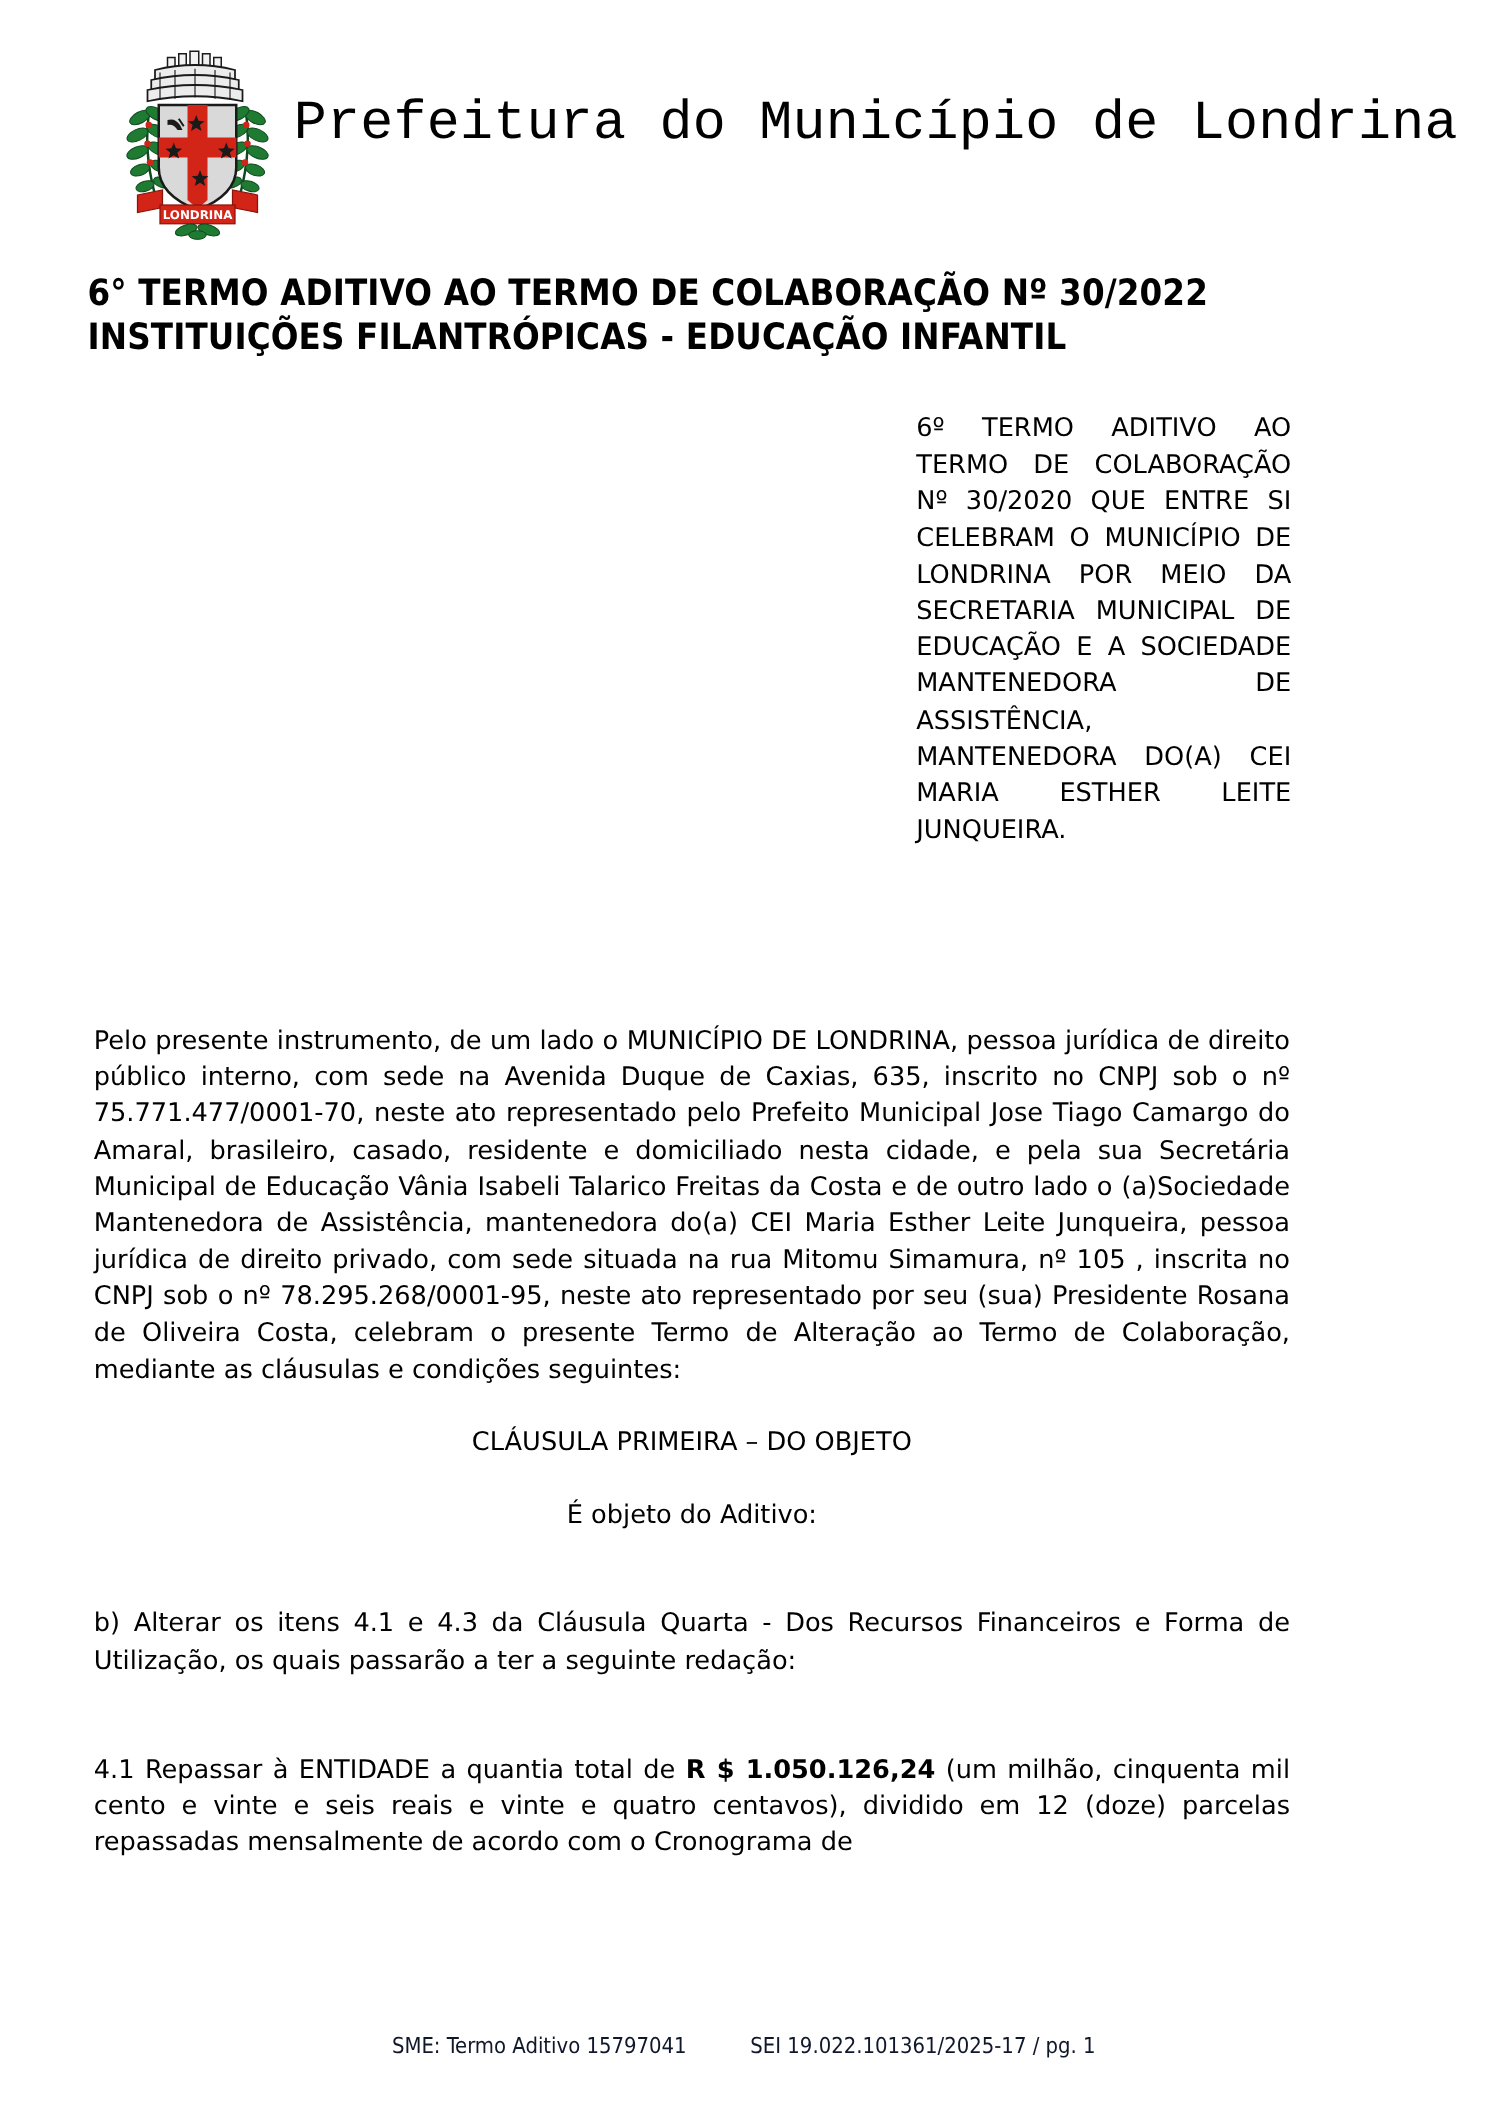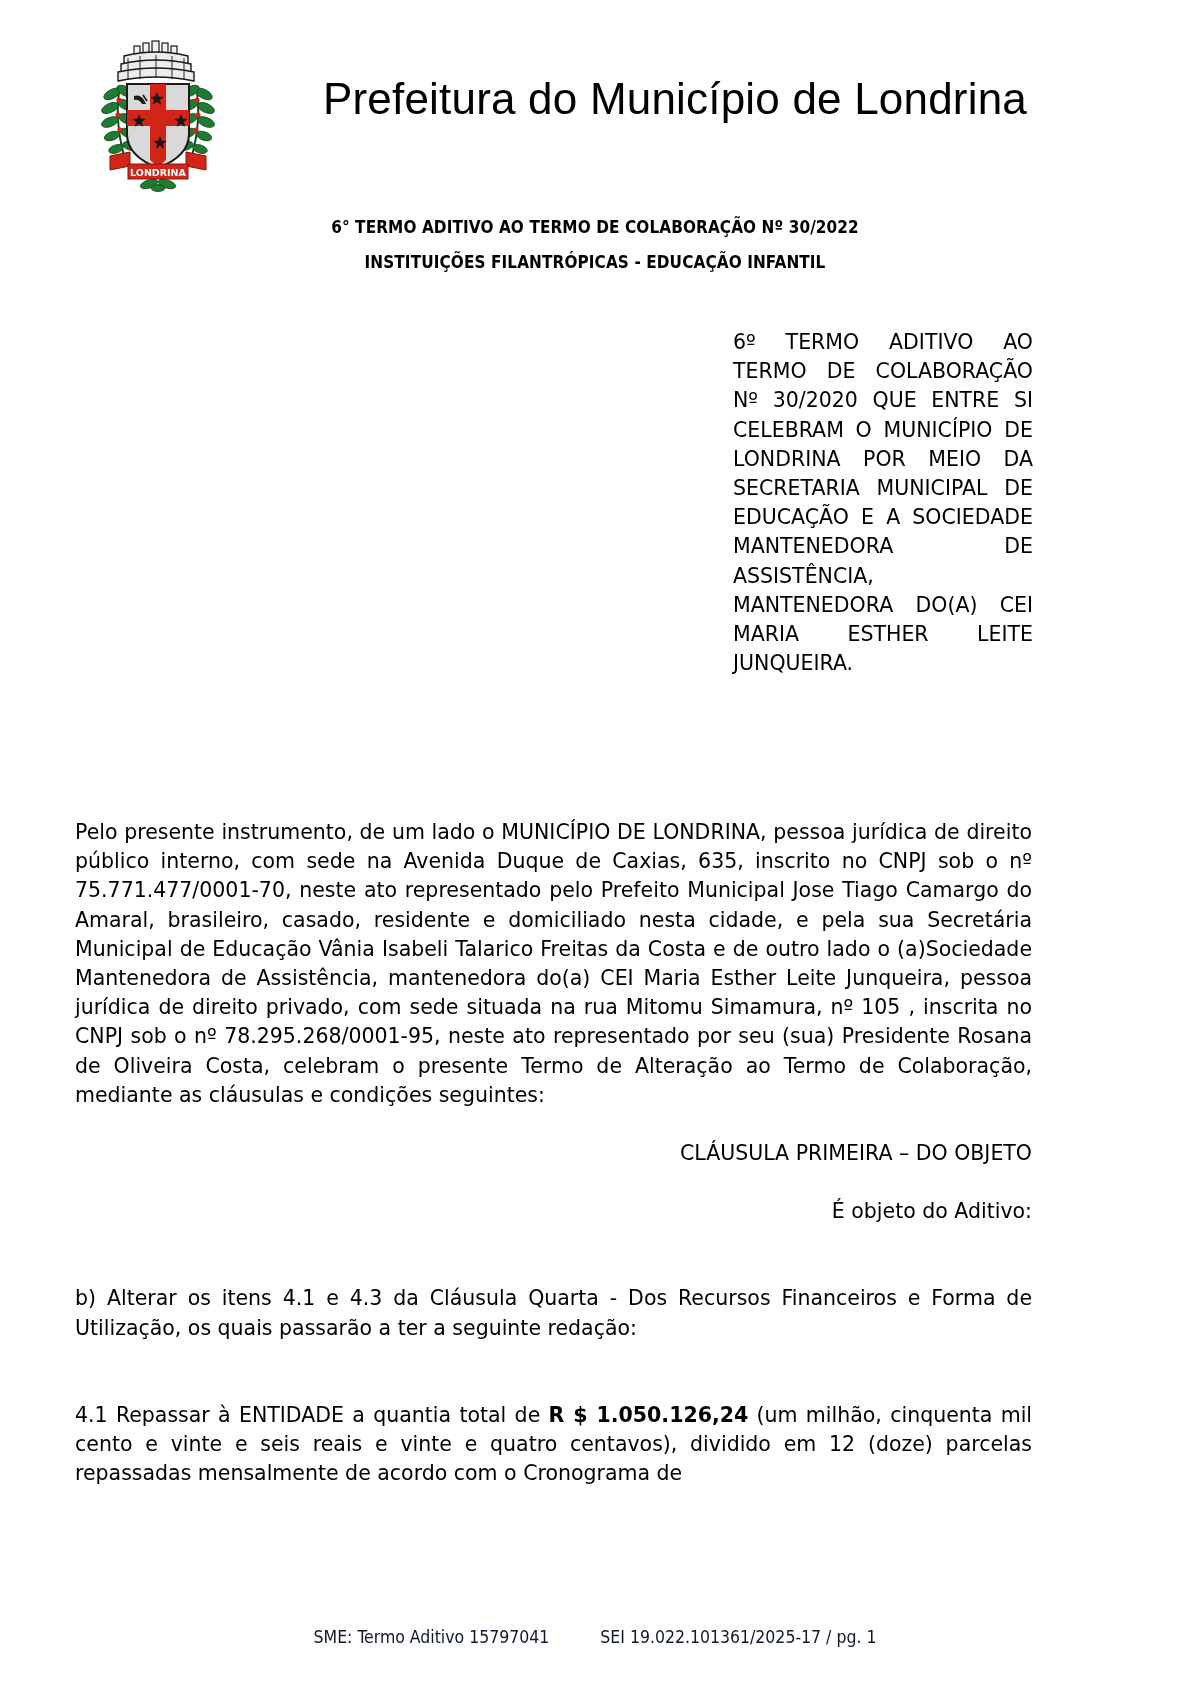--- a/index.html
+++ b/index.html
@@ -37,45 +37,44 @@
     left: 19px;
     top: 4px;
     width: 128px;
     height: 155px;
   }
   .header-titles {
     position: absolute;
     left: 160px;
     top: 38px;
     width: 880px;
-    text-align: center;
-    font-family: Liberation Sans, sans-serif;
+    text-align: left;
+    font-family: Liberation Mono, monospace;
   }
   .header-line1 {
     font-size: 44px;
     line-height: 54px;
     letter-spacing: 0.2px;
     white-space: nowrap;
   }
   .header-line2 {
     font-size: 31px;
     line-height: 40px;
     margin-top: 2px;
     white-space: nowrap;
   }
 
   
   .doc-title {
     position: absolute;
     left: 70px;
     width: 1050px;
-    text-align: center;
     font-family: "DejaVu Sans Condensed", "Liberation Sans Narrow", "Liberation Sans", sans-serif;
     font-weight: bold;
-    font-size: 17px;
+    font-size: 29px;
     letter-spacing: 0.1px;
     white-space: nowrap;
   }
   #title-line-1 { top: 217px; }
   #title-line-2 { top: 252px; }
 
   
   .preamble {
     position: absolute;
     left: 733px;
@@ -97,21 +96,21 @@
     font-size: 20.5px;
     line-height: 29.2px;
     font-family: "DejaVu Sans", sans-serif;
   }
   .p-just {
     text-align: justify;
     text-align-last: left;
     margin: 0;
   }
   .p-left {
-    text-align: right;
+    text-align: center;
     margin: 0;
   }
   .gap-lg { height: 29px; }
   .gap-sm { height: 29px; }
   .money { font-weight: bold; }
 
   
   .footer {
     position: absolute;
     left: 75px;

